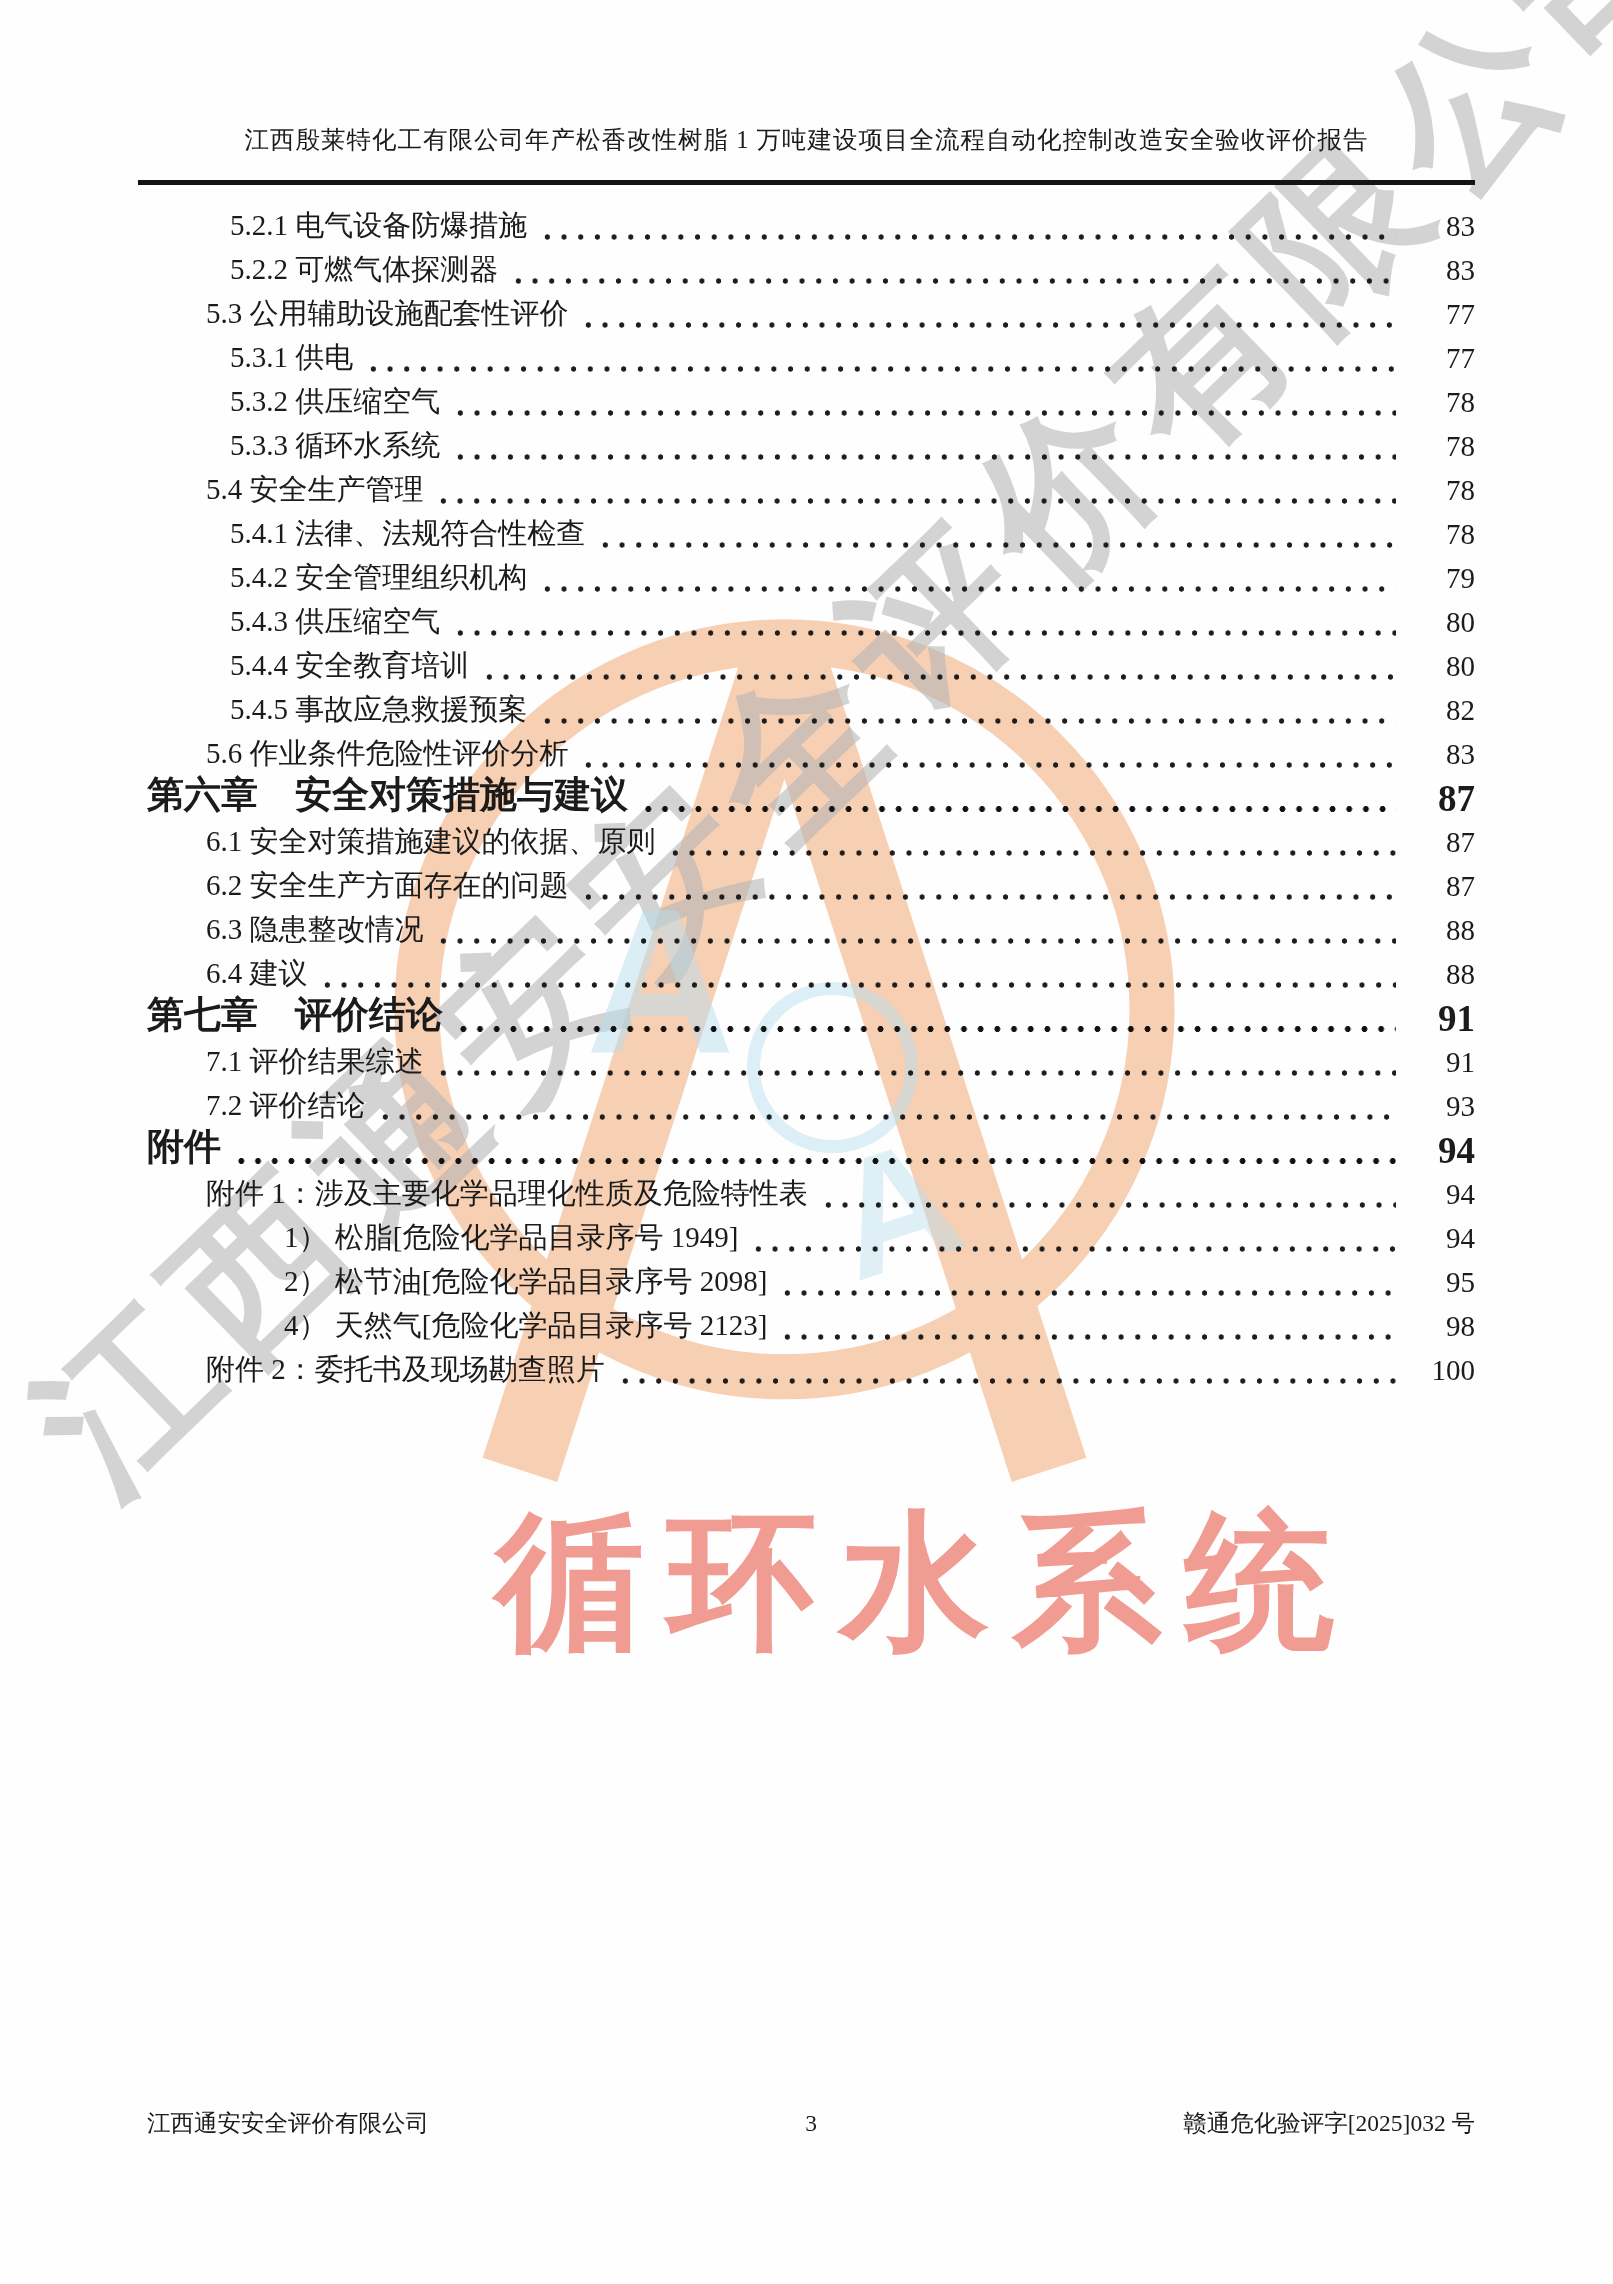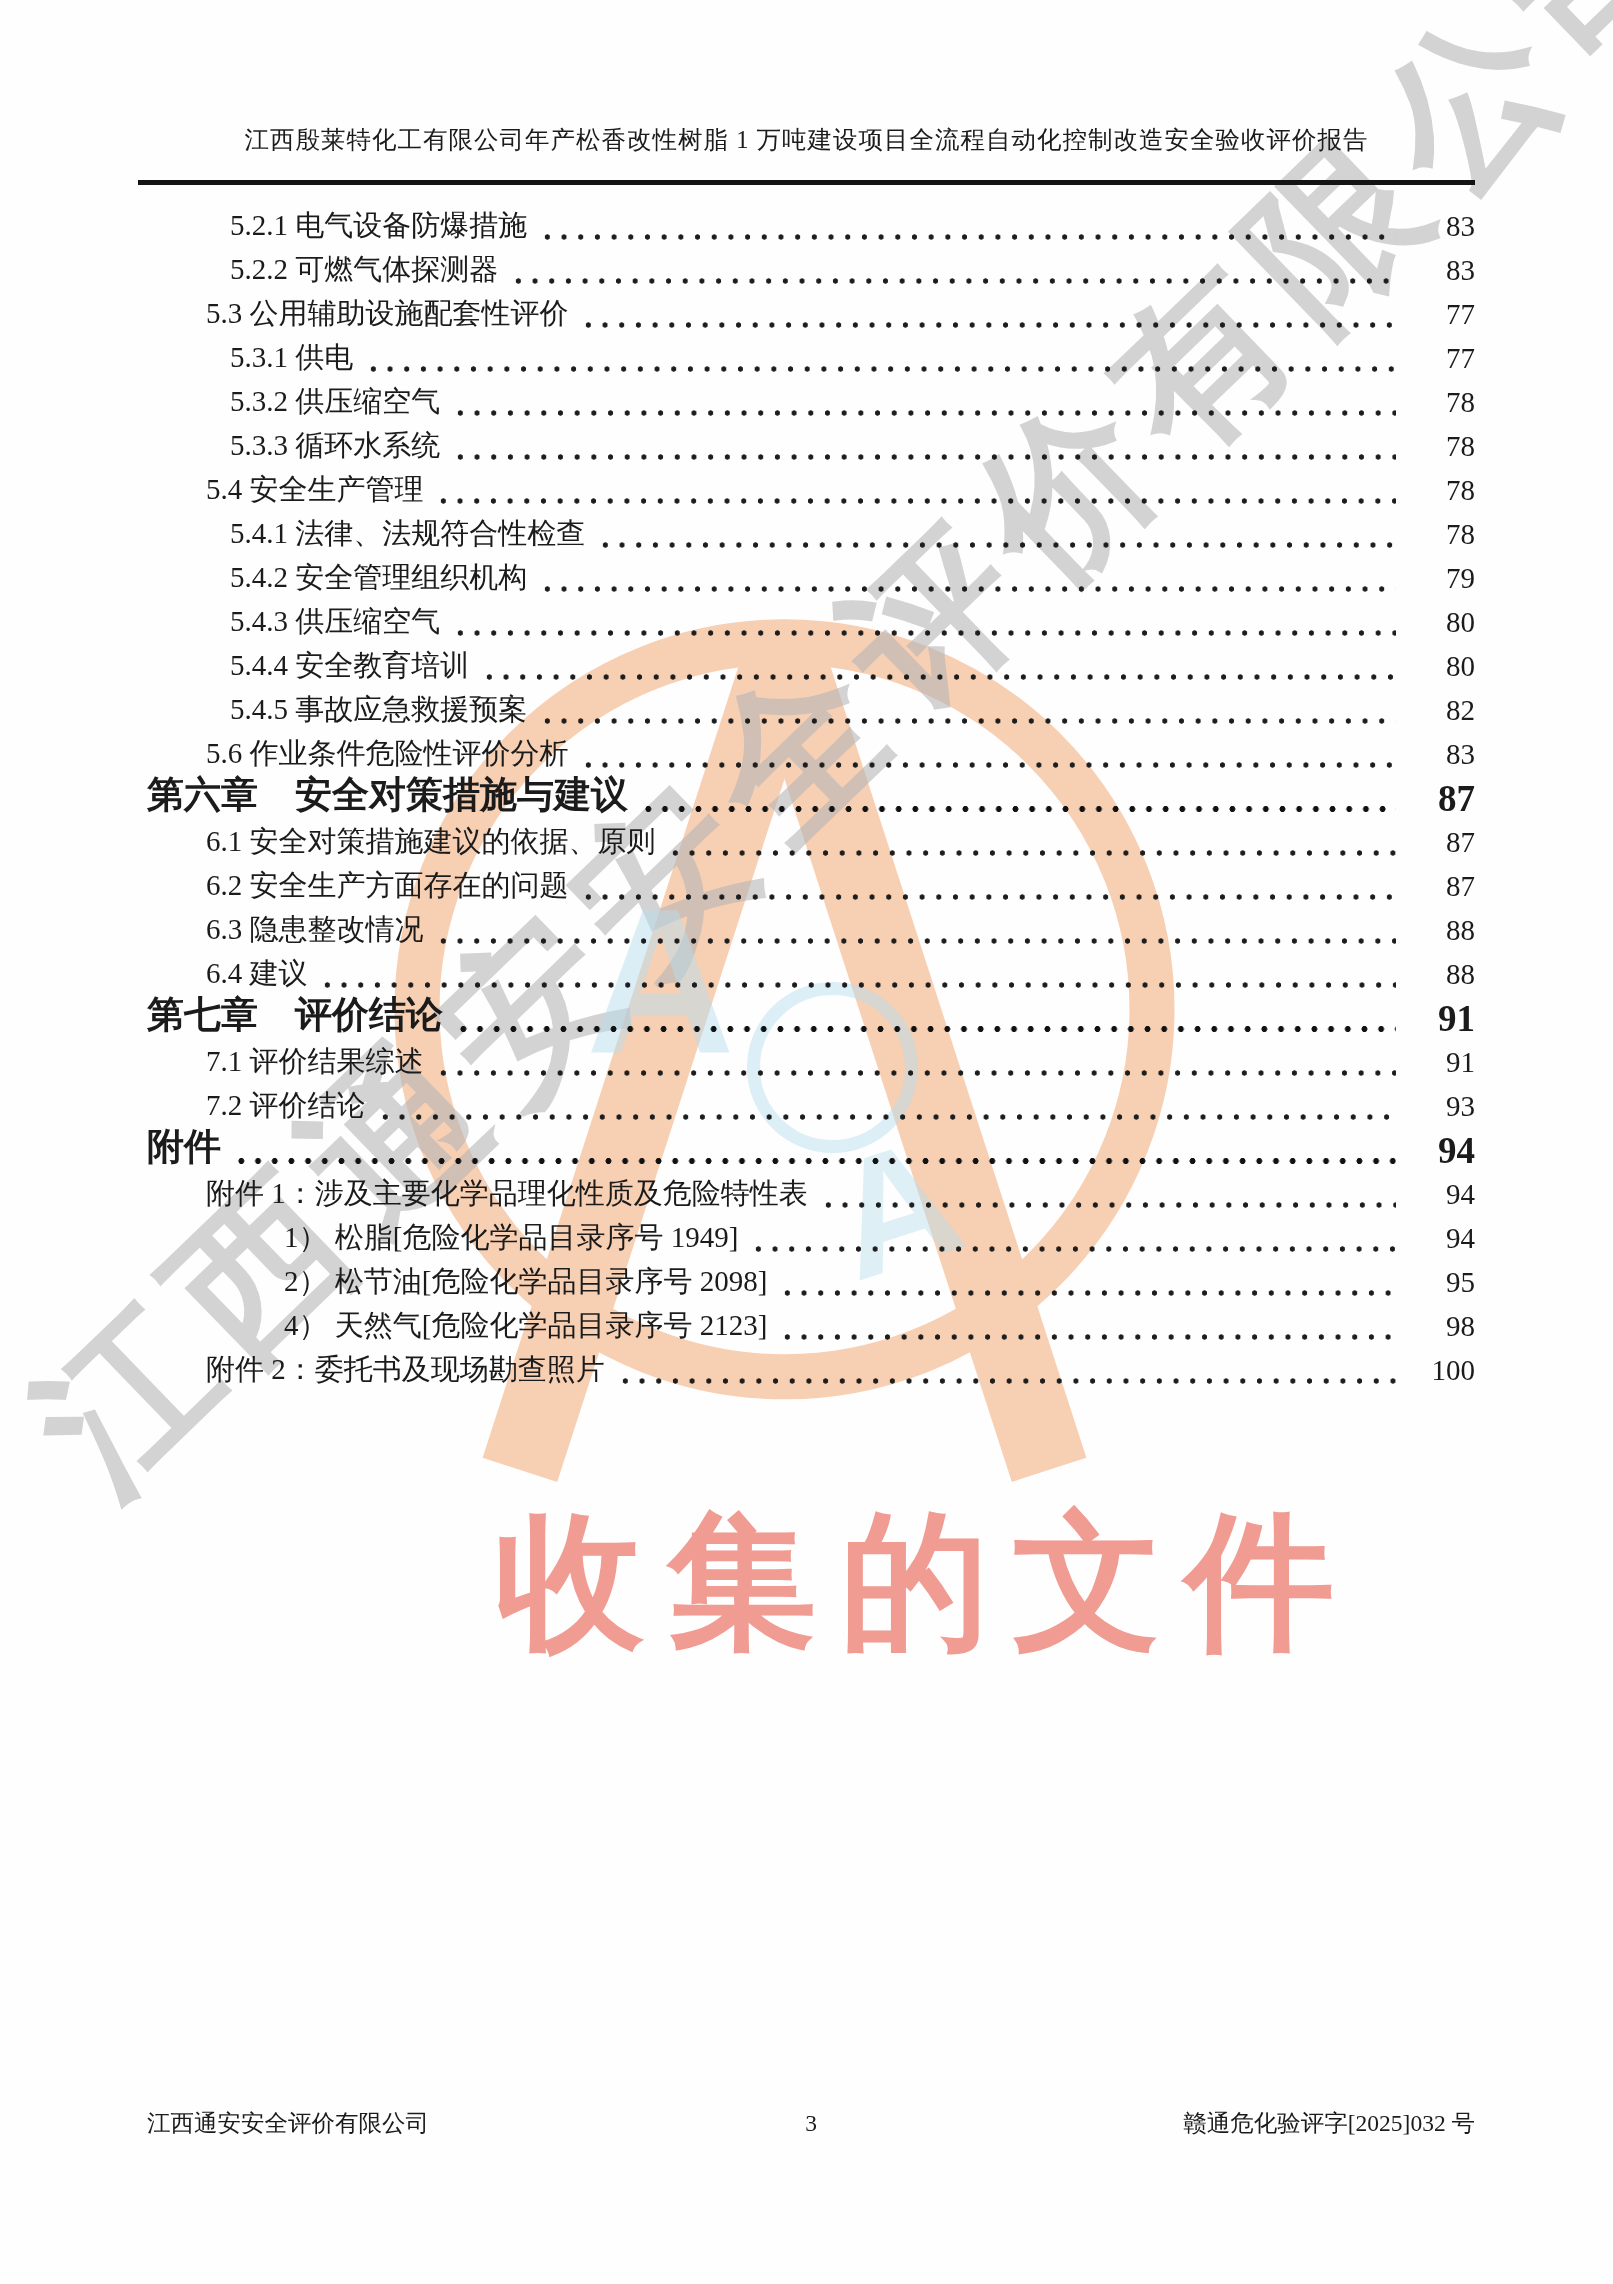--- a/index.html
+++ b/index.html
@@ -112,21 +112,21 @@
       <path class="logo-stroke" d="M425,70 L695,905" fill="none" stroke="#f7c9a9" stroke-width="80"></path>
     </g>
   </svg>
 
   <div class="wm wm-diagonal" style="color: rgb(181, 181, 181);">江西通安安全评价有限公司</div>
 
   <div class="wm wm-blue-ring blue-wm" style="color: rgb(185, 221, 238); border-color: rgb(185, 221, 238);"></div>
   <div class="wm wm-blue-a1 blue-wm" style="color: rgb(185, 221, 238); border-color: rgb(185, 221, 238);">A</div>
   <div class="wm wm-blue-a2 blue-wm" style="color: rgb(185, 221, 238); border-color: rgb(185, 221, 238);">A</div>
 
-  <div class="wm wm-red" style="color: rgb(238, 139, 128);">收集的文件</div>
+  <div class="wm wm-red" style="color: rgb(238, 139, 128);">循环水系统</div>
 
   <div class="header">江西殷莱特化工有限公司年产松香改性树脂 1 万吨建设项目全流程自动化控制改造安全验收评价报告</div>
   <div class="header-rule"></div>
 
   <div class="toc" id="toc-rows">
       <div class="toc-row ind2">
         <span class="toc-label">5.2.1 电气设备防爆措施</span>
         <span class="toc-dots"></span>
         <span class="toc-page">83</span>
       </div>

